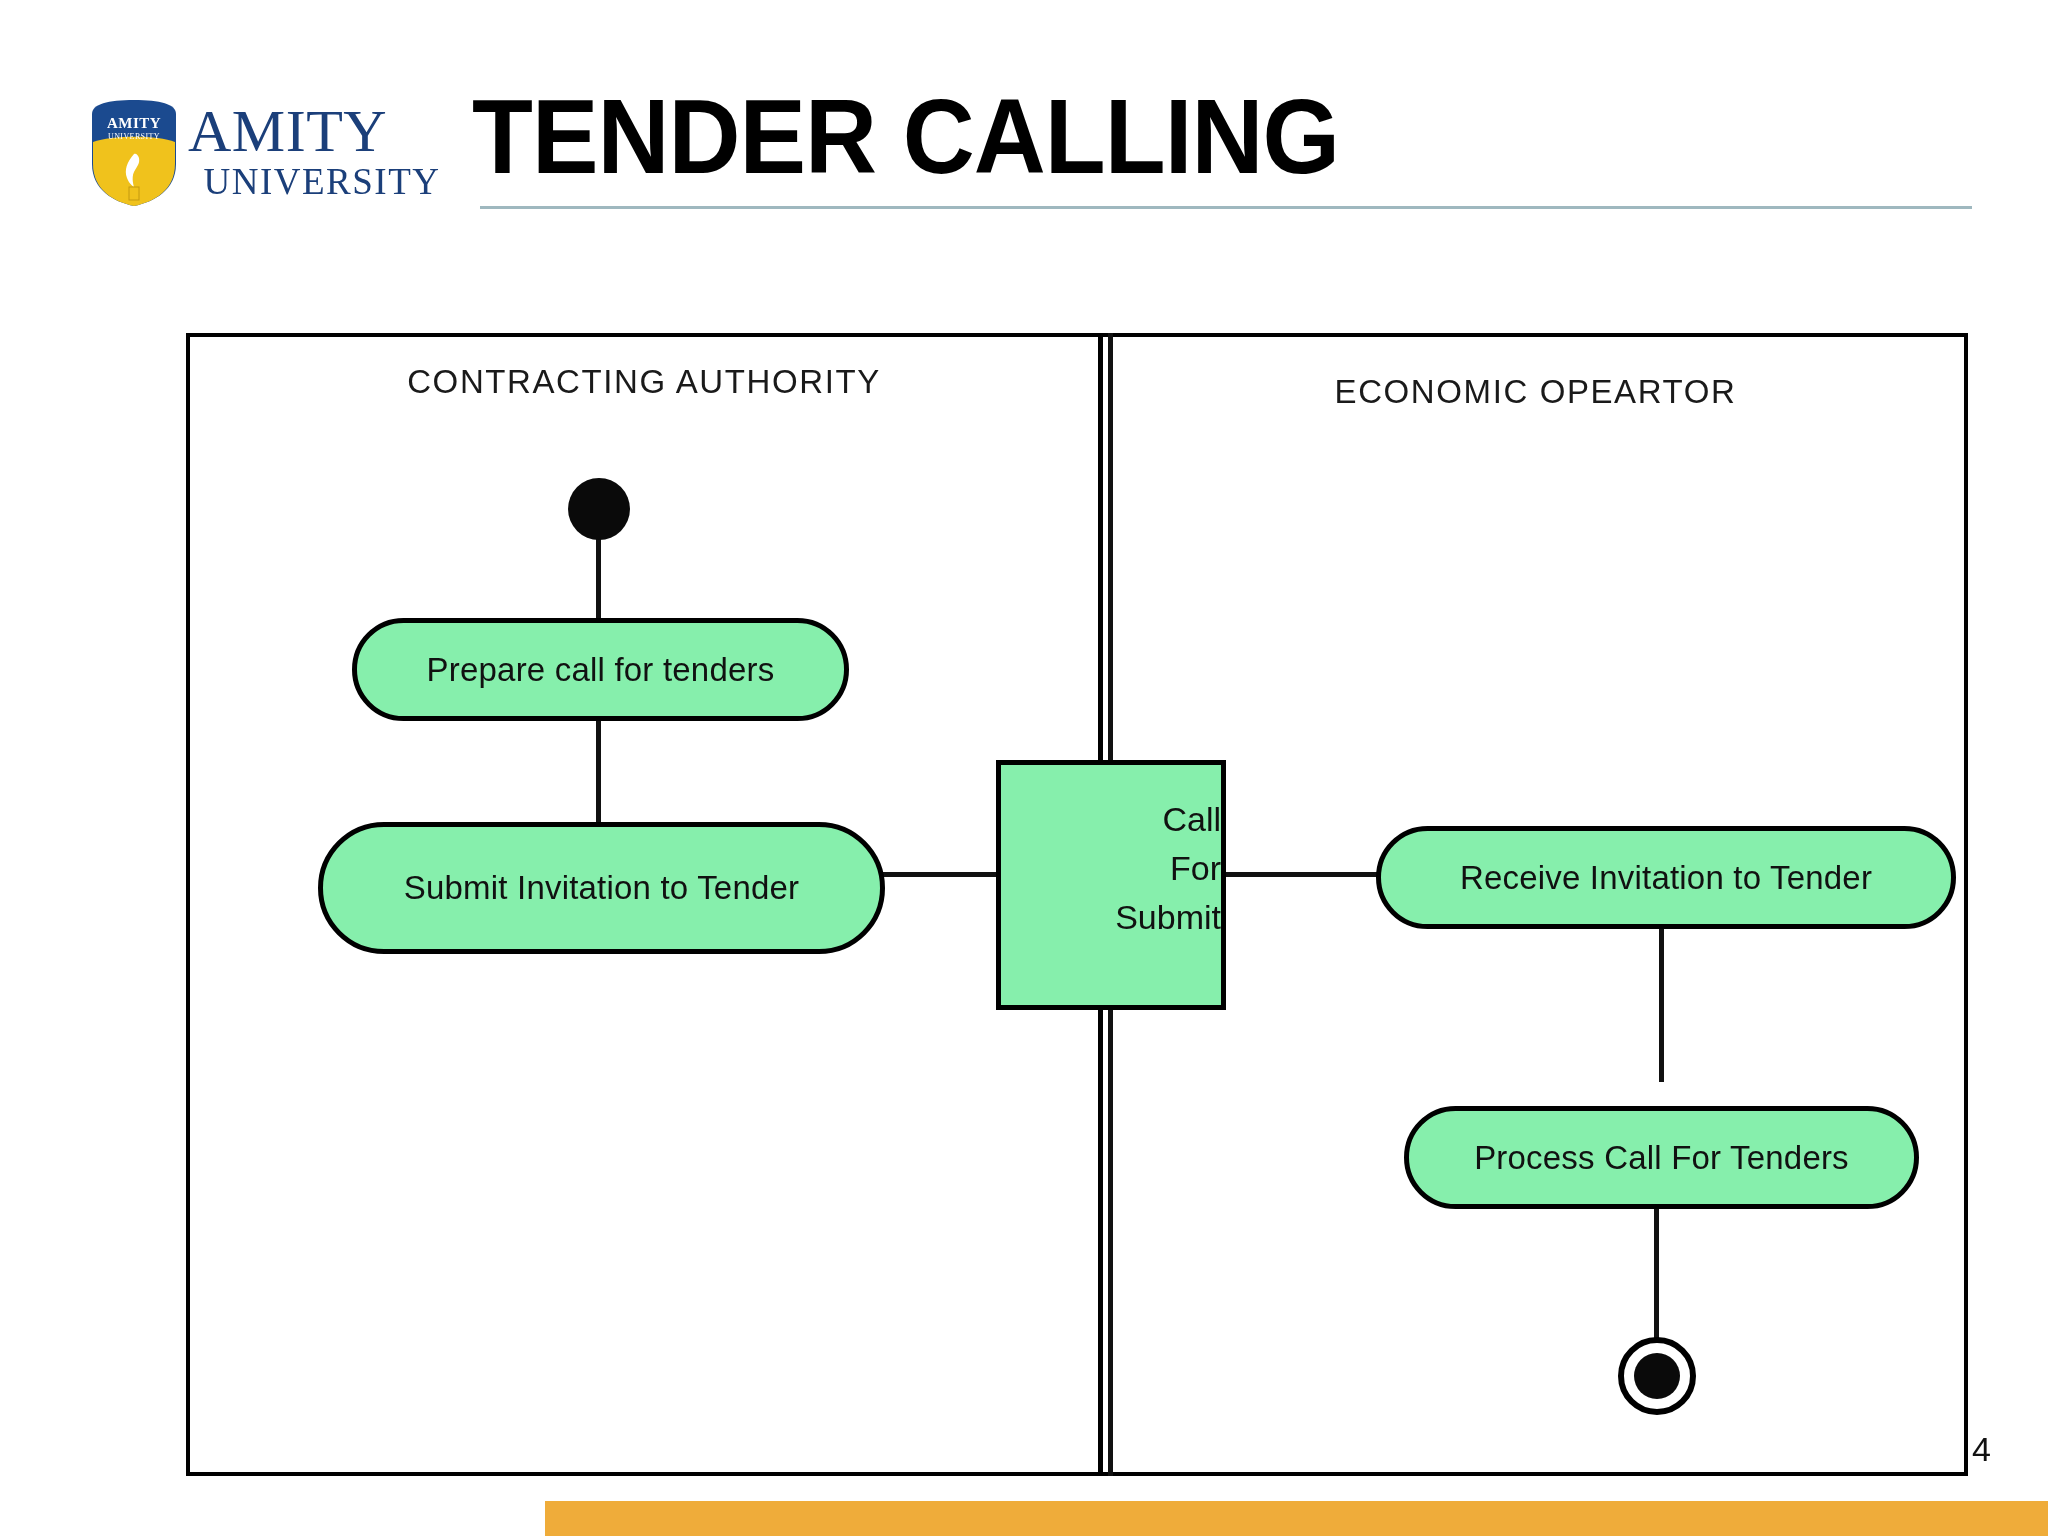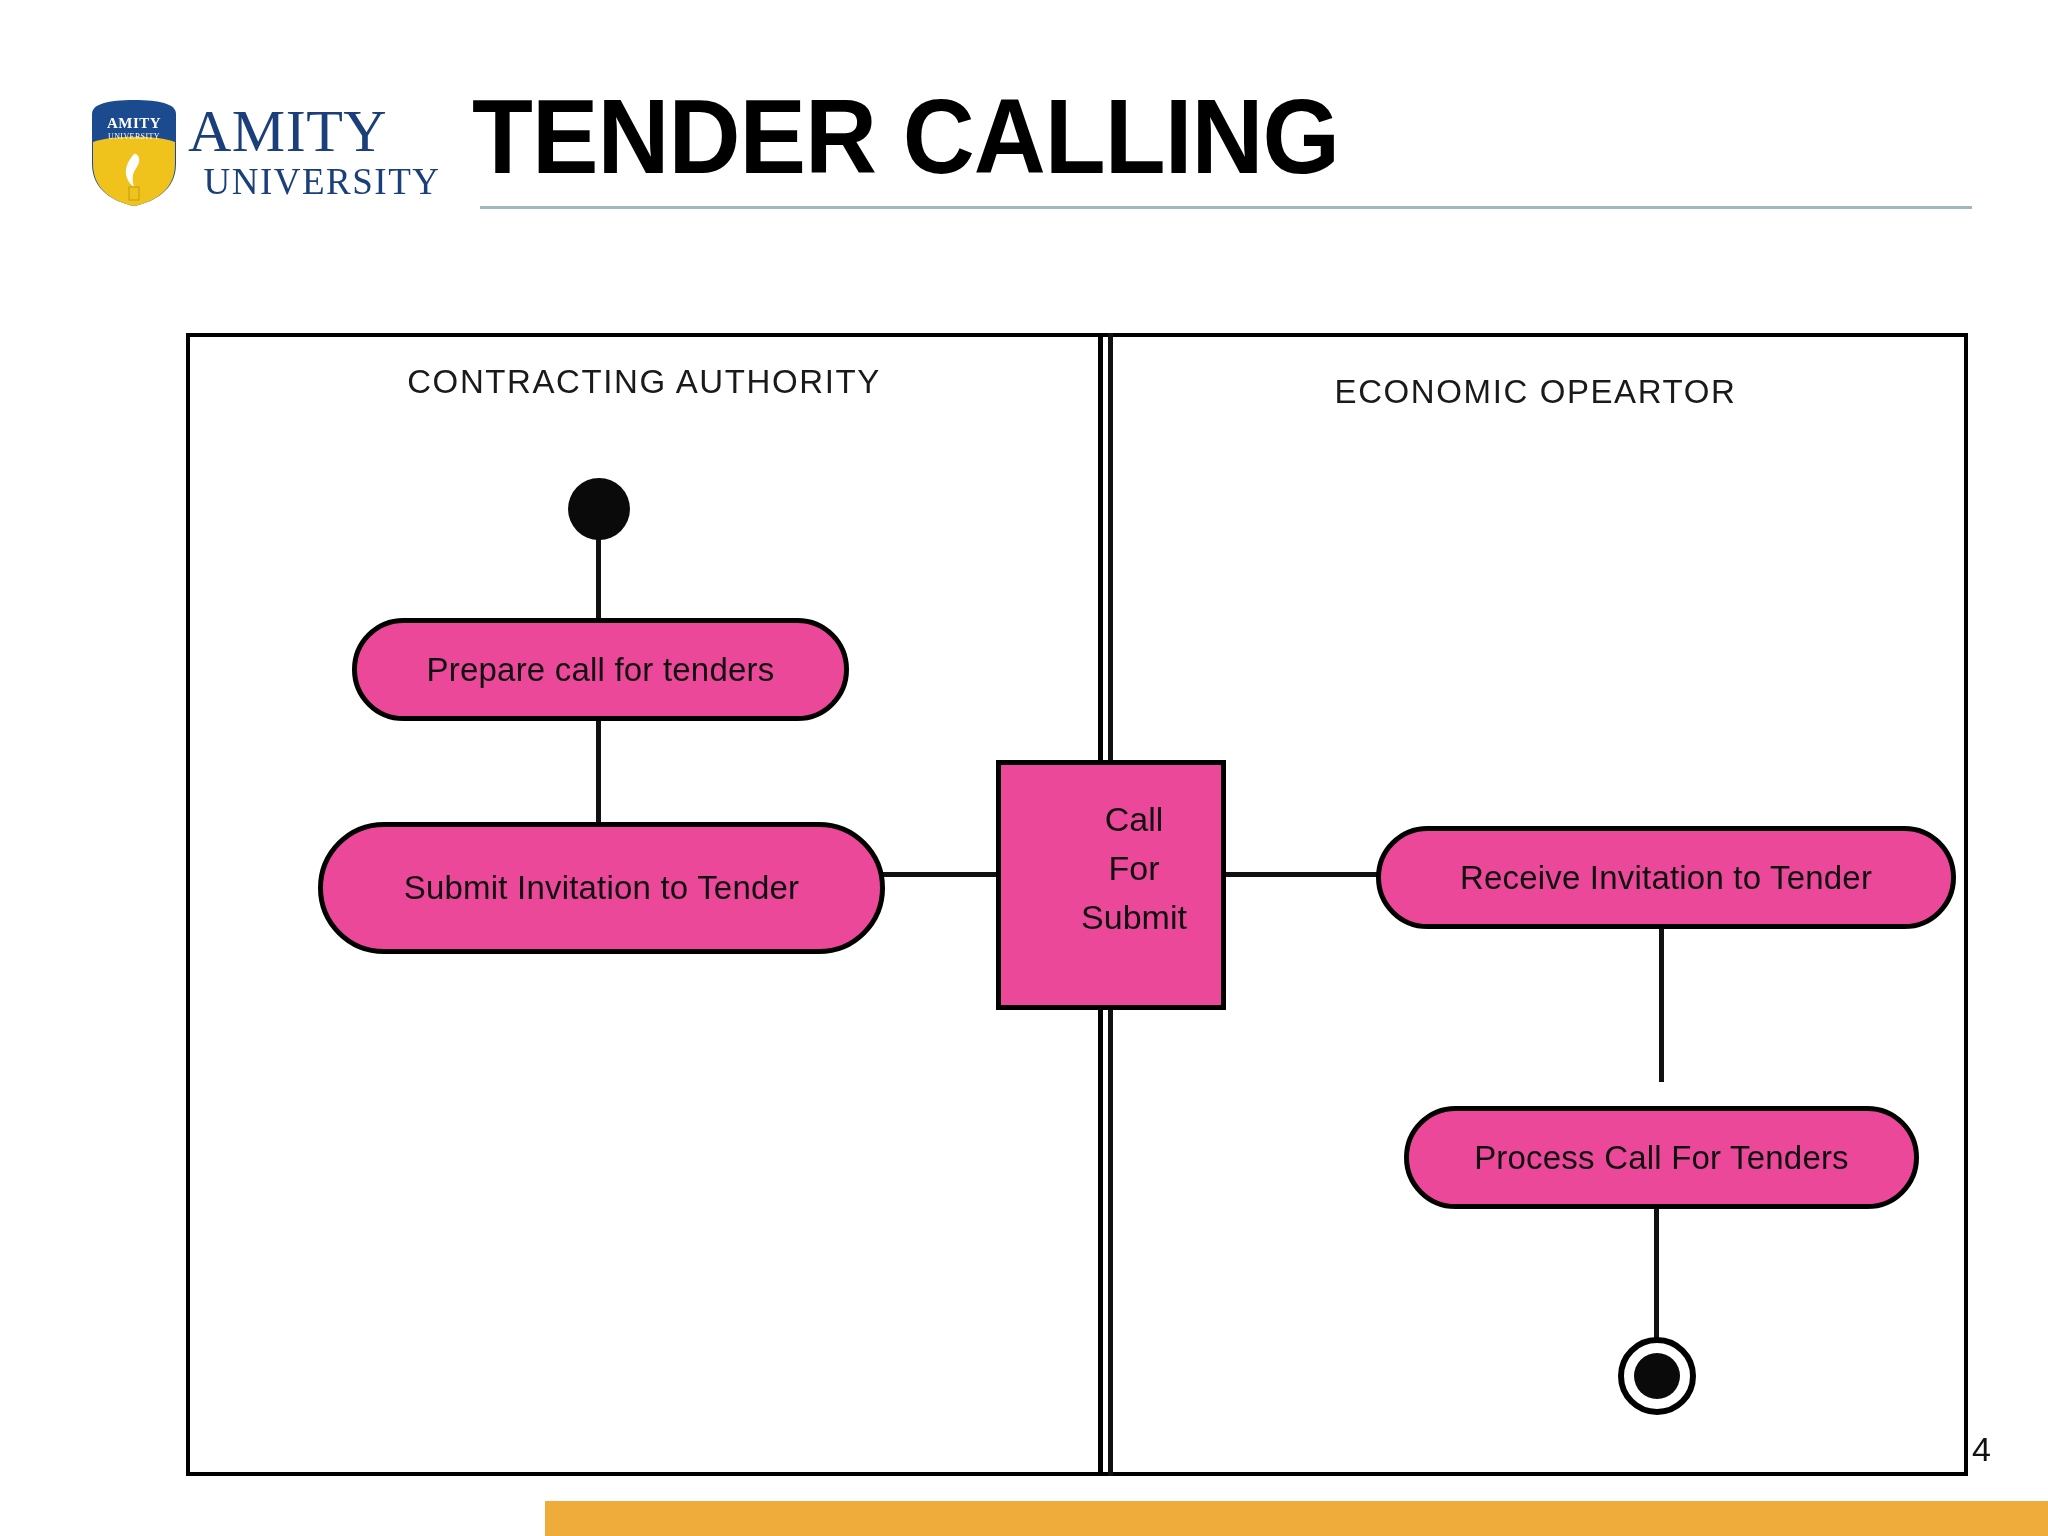--- a/index.html
+++ b/index.html
@@ -135,21 +135,21 @@
   #lane-title-right {
     left: 1103px;
     top: 373px;
     width: 865px;
   }
 
   
   .node {
     position: absolute;
     box-sizing: border-box;
-    background: #ec4899;
+    background: #86efac;
     display: flex;
     align-items: center;
     justify-content: center;
     z-index: 3;
   }
   .activity {
     border: 5px solid #000000;
     border-radius: 200px;
   }
   .activity-label {
@@ -196,21 +196,21 @@
     border: 5px solid #000000;
     display: block;
     padding: 30px 0 0 46px;
   }
   .object-line {
     font-family: "Liberation Sans", sans-serif;
     font-size: 34px;
     line-height: 49px;
     color: #111111;
     display: block;
-    text-align: center;
+    text-align: right;
     white-space: nowrap;
   }
 
   
   #node-initial {
     left: 568px;
     top: 478px;
     width: 62px;
     height: 62px;
     background: #0a0a0a;

